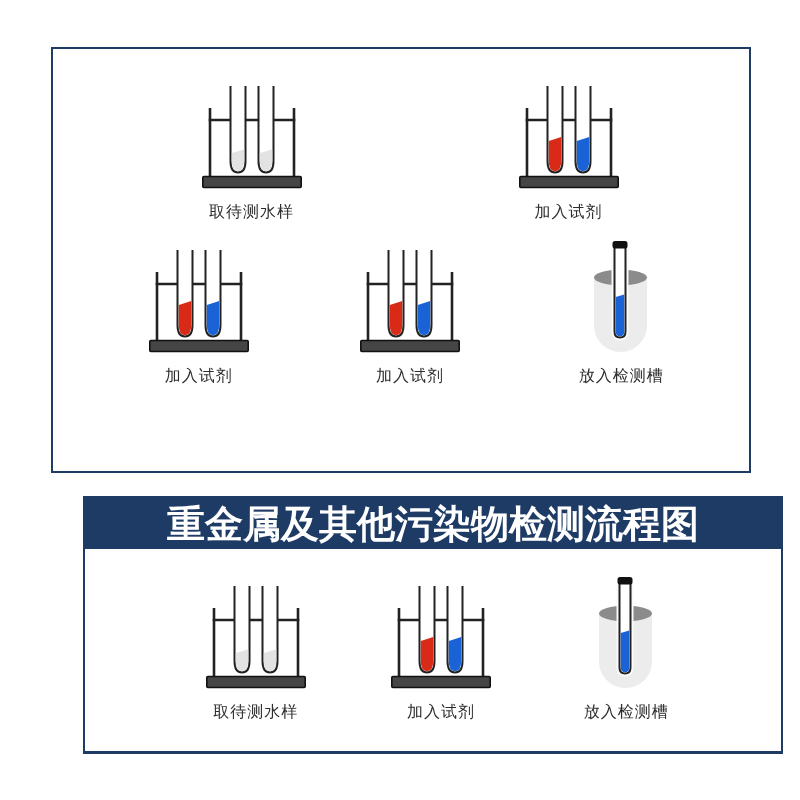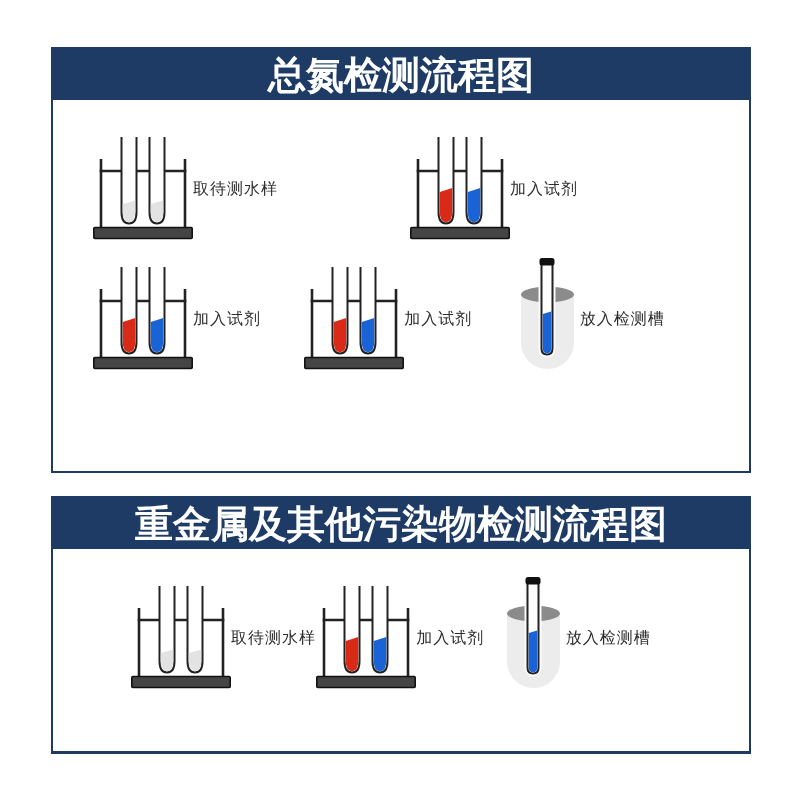--- a/index.html
+++ b/index.html
@@ -6,31 +6,31 @@
   body {
     width:800px; height:800px; position:relative;
     background:#ffffff;
     font-family:"Liberation Sans", sans-serif;
   }
   .panel {
     position:absolute; left:51px; width:700px; box-sizing:border-box;
     border:2px solid var(--panel-border); background:#fff;
   }
   #panel1 { top:47px;  height:426px; }
-  #panel2 { top:496px; height:258px; border-bottom-width:3px; }
+  #panel2 { top:496px; height:258px; border-bottom-width:3px;margin-left:32px; }
   .panel-title {
     height:51px; line-height:52px; background:var(--header-bg);
     color:var(--title-text); font-size:38px; font-weight:700;
     text-align:center; white-space:nowrap; overflow:hidden;
   }
   .step-row { display:flex; }
   #panel1 .row-1 { margin-top:26px; padding:0 22px 0 40px; }
   #panel1 .row-2 { margin-top:16px; padding:0 22px 0 40px; }
   #panel2 .row-1 { margin-top:26px; padding:0 62px 0 78px; }
-  .step { flex:1; display:flex; flex-direction:row; align-items:center; }
+  .step { flex:1; display:flex; flex-direction:column; align-items:center; }
   .icon-wrap { height:114px; display:flex; align-items:flex-end; justify-content:center; }
   .pour-offset svg { margin-bottom:16px; }
   .step-label {
     margin-top:13px; font-size:16px; letter-spacing:1px;
     color:var(--label-text); white-space:nowrap;
   }
   
   .st-line   { stroke:var(--outline); stroke-width:2.6; }
   .rack-base { fill:var(--rack-base); stroke:#111111; stroke-width:1.6; }
   .tube      { fill:#ffffff; stroke:var(--outline); stroke-width:2; }
@@ -125,21 +125,20 @@
       <ellipse class="cup-top" cx="31.5" cy="36.5" rx="26.5" ry="7.8"></ellipse>
       <path d="M25.5,5 L25.5,90.5 Q25.5,96.5 31,96.5 Q36.5,96.5 36.5,90.5 L36.5,5" fill="none" stroke="#fafafa" stroke-width="6"></path>
       <path class="tube" d="M25.5,5 L25.5,90.5 Q25.5,96.5 31,96.5 Q36.5,96.5 36.5,90.5 L36.5,5 Z"></path>
       <path class="liq-blue" d="M26.8,56 L35.2,53.5 L35.2,90.5 Q35.2,95.2 31,95.2 Q26.8,95.2 26.8,90.5 Z"></path>
       <rect class="cap" x="23.5" y="0" width="15" height="7.5" rx="2.5"></rect>
     </symbol>
   </defs>
 </svg>
 
 <div class="panel" id="panel1">
-  <div class="panel-title">总氮检测流程图</div>
 
   <div class="step-row row-1">
     <div class="step">
       <div class="icon-wrap">
         <svg width="100" height="104">
             <use href="#icon-rack-sample"></use>
           </svg>
       </div>
       <div class="step-label">取待测水样</div>
     </div>

